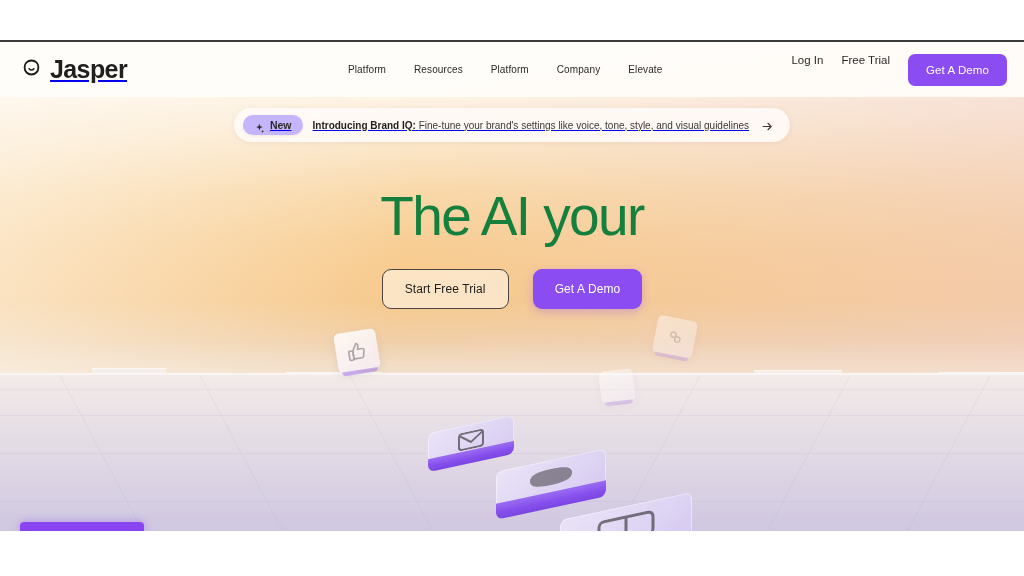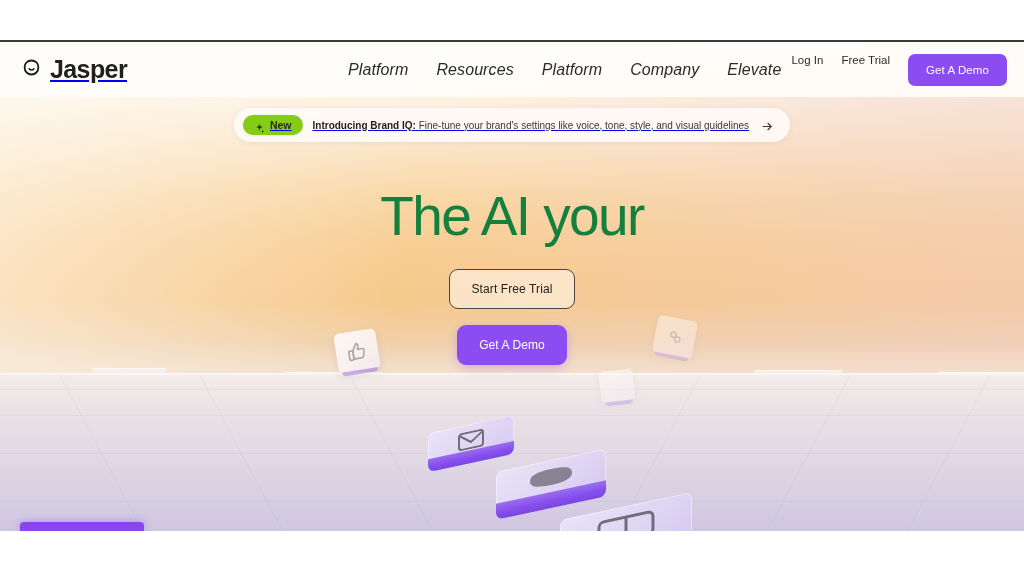--- a/index.html
+++ b/index.html
@@ -140,21 +140,21 @@
     z-index:30;
   }
   .logo { display:flex; align-items:center; gap:7px; margin-left:20px; }
   .logo .mark { width:23px; height:23px; display:block; }
   .logo .word {
     font-size:25px; font-weight:600; color:#22201f; letter-spacing:-0.6px;
   }
 
   .nav { position:absolute; left:348px; display:flex; gap:28px; align-items:center; }
   .nav a {
-    font-size:16px; color:#2c2a29; text-decoration:none; letter-spacing:0.1px;font-style:italic;
+    font-size:10px; color:#2c2a29; text-decoration:none; letter-spacing:0.1px;
   }
 
   .header-right {
     position:absolute; right:17px; display:flex; align-items:flex-start; gap:18px;
   }
   .header-right .lnk {
     font-size:11.5px; color:#2c2a29; text-decoration:none;
   }
   .btn-demo-top {
     background:#8b4cf2; color:#ffffff;
@@ -169,21 +169,21 @@
     position:absolute; left:50%; transform:translateX(-50%); top:66px;
     display:flex; align-items:center; gap:10px;
     background:rgba(255,250,248,0.88);
     border-radius:22px;
     padding:7px 16px 7px 9px;
     box-shadow:0 1px 5px rgba(170,140,130,0.16);
     z-index:25;
   }
   .announce .new-pill {
     display:flex; align-items:center; gap:5px;
-    background:#84cc16; border-radius:16px;
+    background:#c4b5fd; border-radius:16px;
     padding:4px 11px;
     box-shadow:0 1px 3px rgba(170,140,130,0.18);
   }
   .announce .new-pill .spark { width:11px; height:11px; display:block; color:#2b2a29; }
   .announce .new-pill .txt { font-size:10.5px; font-weight:600; color:#2b2a29; }
   .announce .msg { font-size:10px; color:#3b3836; white-space:nowrap; }
   .announce .msg b { font-weight:700; color:#201e1d; }
   .announce .arrow { width:13px; height:13px; display:block; color:#3b3836; margin-left:2px; }
 
   
@@ -199,21 +199,21 @@
     font-weight:500; color:#15803d;
     text-align:center; letter-spacing:-1.6px;
   }
   .headline .l2 { display:block; }
   .subhead {
     margin-top:22px;
     font-size:13px; line-height:1.45;
     color:#3a3733; text-align:center; max-width:360px;
     letter-spacing:0.05px;
   }
-  .cta-row { margin-top:24px; display:flex; gap:16px; align-items:center;flex-direction:column; }
+  .cta-row { margin-top:24px; display:flex; gap:24px; align-items:center; }
   .btn-trial {
     background:rgba(255,250,240,0.55);
     border:1.4px solid #4a453f;
     border-radius:9px;
     padding:12px 22px;
     font-size:12px; color:#23211f; font-weight:500;
     cursor:pointer; letter-spacing:0.1px;
   }
   .btn-demo-hero {
     background:#8b4cf2; border:none; color:#fff;

